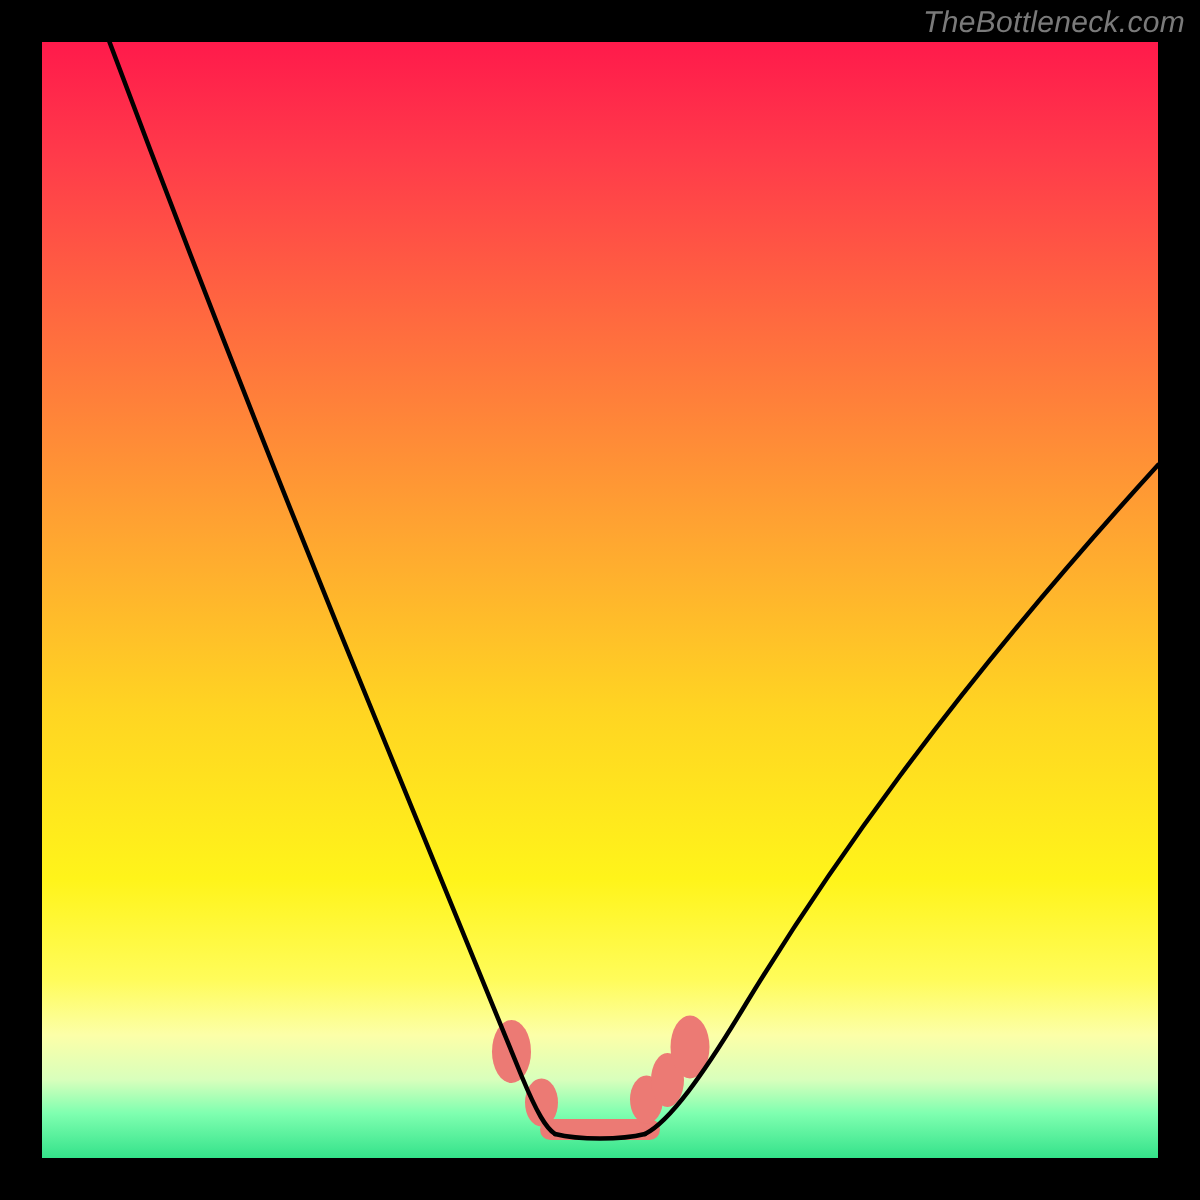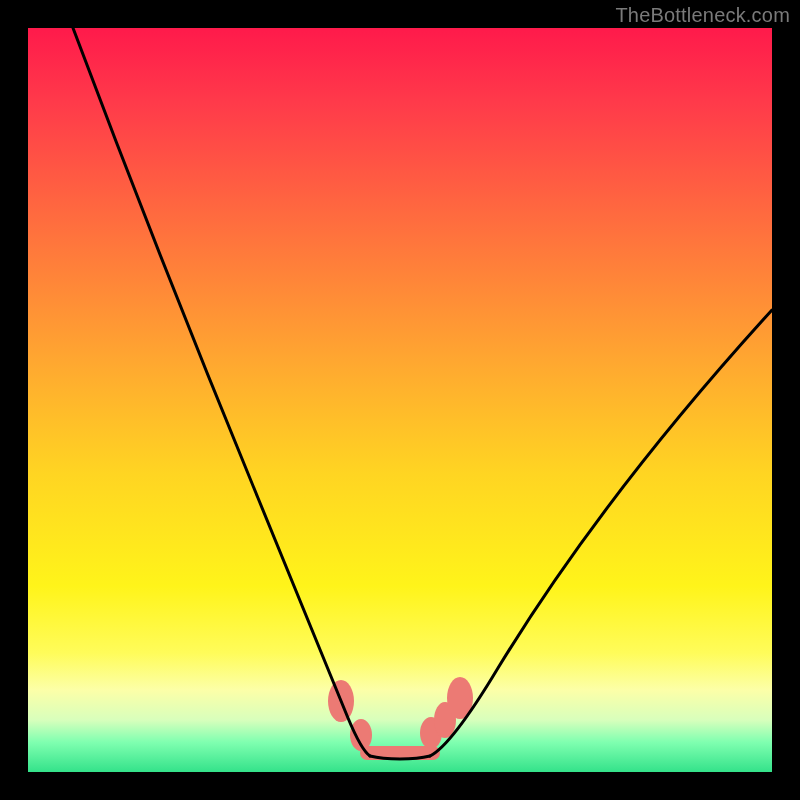--- a/index.html
+++ b/index.html
@@ -50,20 +50,21 @@
   }
   .watermark {
     position: absolute;
     top: 4px;
     right: 10px;
     color: #7a7a7a;
     font-size: 20px;
     font-weight: 500;
     letter-spacing: 0.2px;
     user-select: none;
+    font-style: italic;
   }
 </style>
 </head>
 <body>
 
 <div class="frame">
 
   <div class="plot-area"></div>
 
   <svg class="overlay" viewBox="0 0 744 744" preserveAspectRatio="none">

